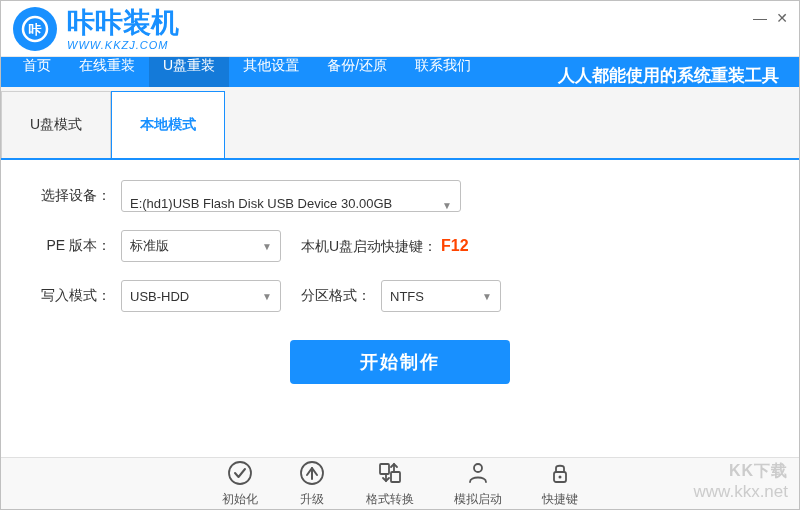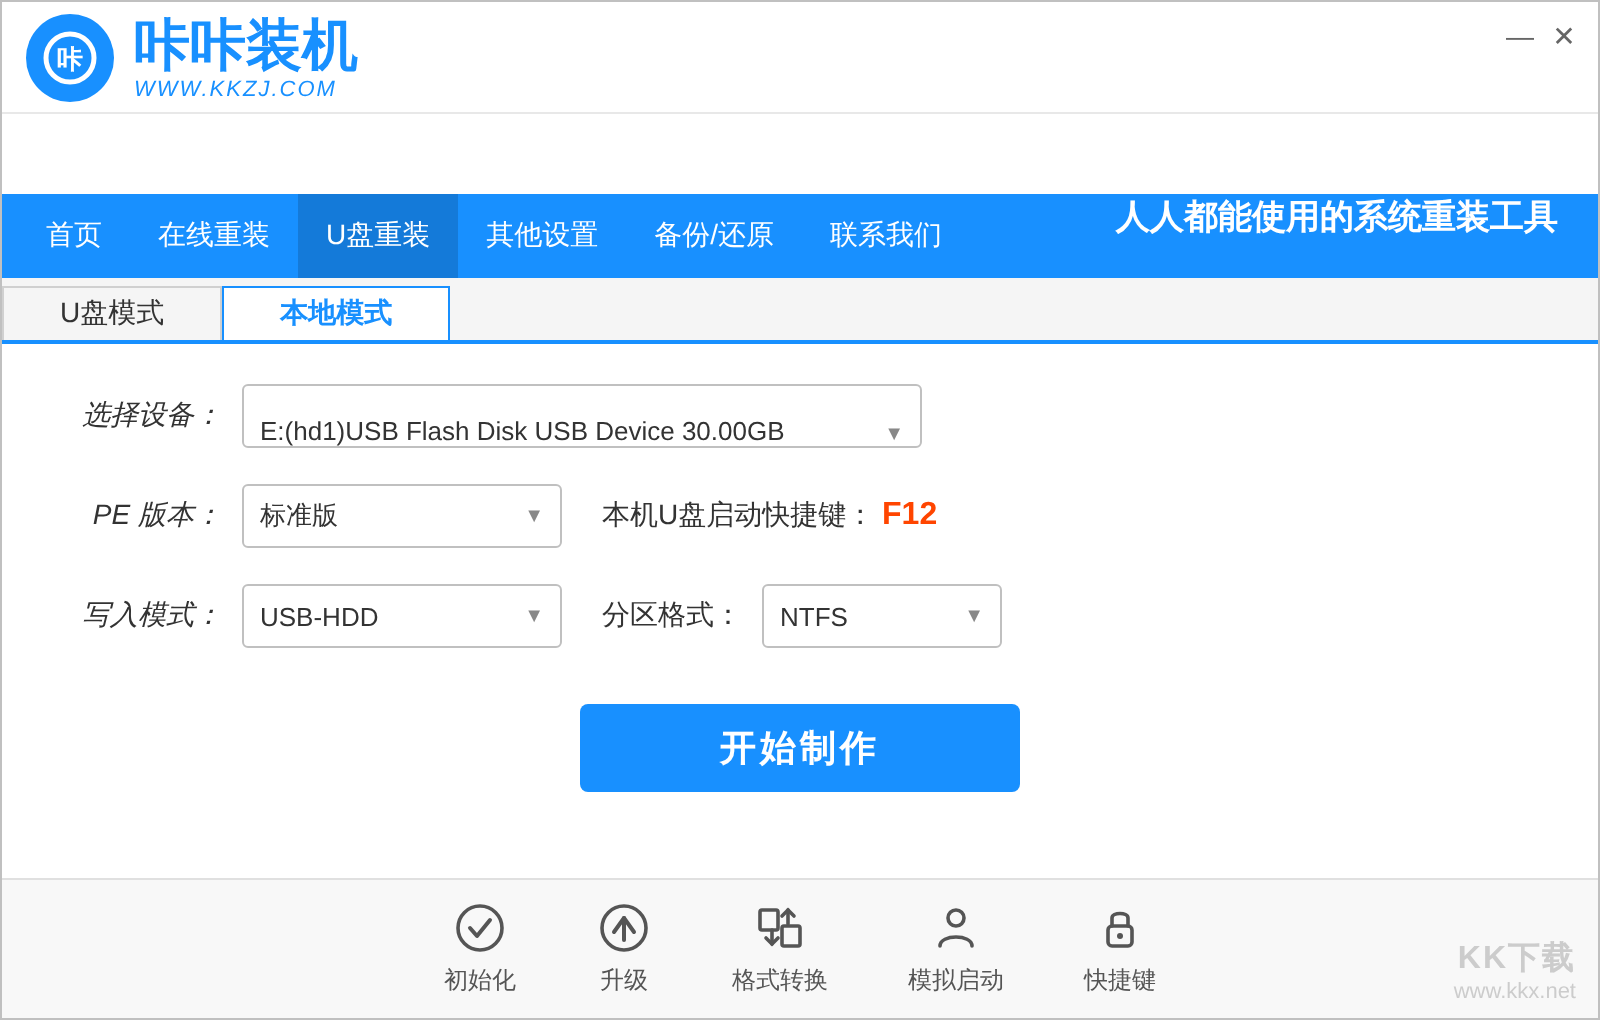--- a/index.html
+++ b/index.html
@@ -80,25 +80,24 @@
       color: #666;
       display: flex;
       align-items: center;
       justify-content: center;
       line-height: 1;
     }
 
     
     .nav-bar {
       background: #1890ff;
-      height: 42px;
-      display: flex;
-      align-items: flex-start;
+      height: 30px;
+      display: flex;
+      align-items: flex-end;
       padding: 0 8px;
-      margin-top: 40px;
     }
     .nav-item {
       color: #ffffff;
       font-size: 14px;
       padding: 0 14px;
       height: 42px;
       display: flex;
       align-items: center;
       cursor: pointer;
       white-space: nowrap;
@@ -111,21 +110,21 @@
       padding-right: 12px;
     }
 
     
     .tabs-bar {
       display: flex;
       border-bottom: 2px solid #1890ff;
       background: #f5f5f5;
     }
     .tab {
-      padding: 4px 28px;
+      padding: 24px 28px;
       font-size: 14px;
       cursor: pointer;
       border: 1px solid #d0d0d0;
       border-bottom: none;
       background: #f5f5f5;
       color: #333;
       margin-top: 4px;
     }
     .tab.active {
       background: #ffffff;
@@ -151,21 +150,20 @@
       align-items: center;
       margin-bottom: 18px;
     }
     .form-label {
       font-size: 14px;
       color: #333;
       width: 80px;
       text-align: right;
       margin-right: 10px;
       flex-shrink: 0;
-      font-style: italic;
     }
     .form-control-wide {
       flex: 1;
       max-width: 340px;
       height: 32px;
       border: 1px solid #c0c0c0;
       border-radius: 3px;
       padding: 0 8px;
       font-size: 13px;
       color: #333;
@@ -243,21 +241,21 @@
       font-size: 18px;
       font-weight: bold;
       cursor: pointer;
       letter-spacing: 2px;
     }
 
     
     .bottom-toolbar {
       background: #f8f8f8;
       border-top: 1px solid #e0e0e0;
-      height: 70px;
+      height: 52px;
       display: flex;
       align-items: center;
       justify-content: center;
       gap: 40px;
       padding: 0 20px;
     }
     .tool-item {
       display: flex;
       flex-direction: column;
       align-items: center;
@@ -284,21 +282,21 @@
       right: 12px;
       text-align: right;
     }
     .watermark-logo {
       font-size: 16px;
       font-weight: bold;
       color: #cccccc;
       letter-spacing: 1px;
     }
     .watermark-url {
-      font-size: 11px;
+      font-size: 17px;
       color: #cccccc;
     }
 
     
     svg { display: block; }
   </style>
 </head>
 <body>
 
 <div class="window">

